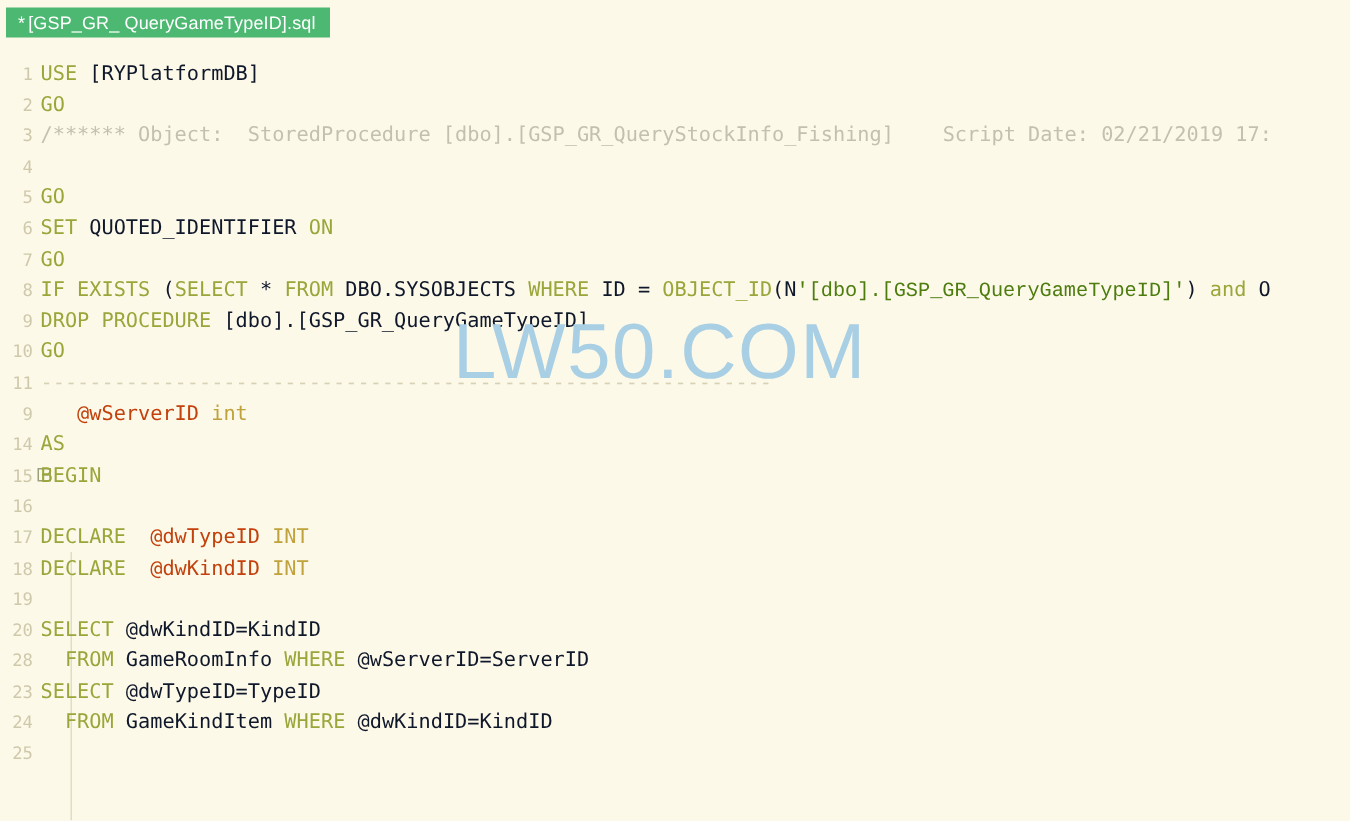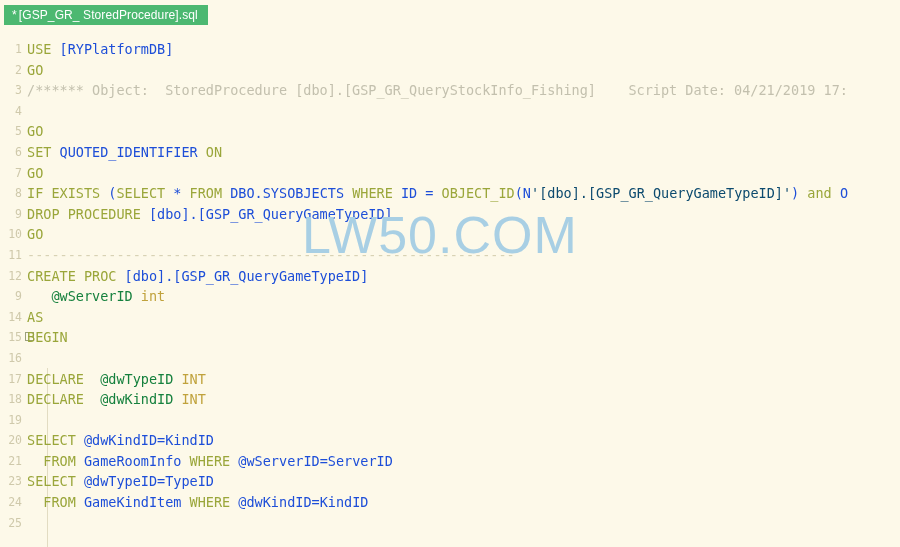--- a/index.html
+++ b/index.html
@@ -122,25 +122,25 @@
     position: absolute;
     left: 47px;
     top: 338px;
     width: 1px;
     height: 208px;
     background: #e2dcc2;
   }
 
   
   .kw   { color: #9aa63a; margin-top: 32px; }   
-  .id   { color: #1d4ed8; }   
+  .id   { color: #0f172a; }   
   .cmt  { color: #c3c0ae; }   
-  .str  { color: #0c4a6e; }   
+  .str  { color: #4d7c0f; font-family: Liberation Mono, monospace; }   
   .typ  { color: #c0a23c; }   
-  .var  { color: #15803d; }   
+  .var  { color: #c2410c; }   
   .dash { color: #d8d2b4; }   
 
   
   .watermark {
     position: absolute;
     left: 302px;
     top: 205px;
     font-family: "Liberation Sans", sans-serif;
     font-size: 52px;
     font-weight: 400;
@@ -152,48 +152,47 @@
   }
 </style>
 </head>
 <body>
 
 <div id="app">
 
   <div class="tabbar">
     <div class="tab">
       <span class="dirty">*</span>
-      <span>[GSP_GR_ StoredProcedure].sql</span>
+      <span>[GSP_GR_ QueryGameTypeID].sql</span>
     </div>
   </div>
 
   <div class="editor">
     <div class="indent-guide"></div>
     <div class="code-area" id="code-area">
         <div class="line"><span class="gutter">1</span><span class="ltext"><span class="kw">USE </span><span class="id">[RYPlatformDB]</span></span></div>
         <div class="line"><span class="gutter">2</span><span class="ltext"><span class="kw">GO</span></span></div>
-        <div class="line"><span class="gutter">3</span><span class="ltext"><span class="cmt">/****** Object:  StoredProcedure [dbo].[GSP_GR_QueryStockInfo_Fishing]    Script Date: 04/21/2019 17:</span></span></div>
+        <div class="line"><span class="gutter">3</span><span class="ltext"><span class="cmt">/****** Object:  StoredProcedure [dbo].[GSP_GR_QueryStockInfo_Fishing]    Script Date: 02/21/2019 17:</span></span></div>
         <div class="line"><span class="gutter">4</span></div>
         <div class="line"><span class="gutter">5</span><span class="ltext"><span class="kw">GO</span></span></div>
         <div class="line"><span class="gutter">6</span><span class="ltext"><span class="kw">SET </span><span class="id">QUOTED_IDENTIFIER </span><span class="kw">ON</span></span></div>
         <div class="line"><span class="gutter">7</span><span class="ltext"><span class="kw">GO</span></span></div>
         <div class="line"><span class="gutter">8</span><span class="ltext"><span class="kw">IF EXISTS </span><span class="id">(</span><span class="kw">SELECT </span><span class="id">* </span><span class="kw">FROM </span><span class="id">DBO.SYSOBJECTS </span><span class="kw">WHERE </span><span class="id">ID = </span><span class="kw">OBJECT_ID</span><span class="id">(N</span><span class="str">'[dbo].[GSP_GR_QueryGameTypeID]'</span><span class="id">) </span><span class="kw">and </span><span class="id">O</span></span></div>
         <div class="line"><span class="gutter">9</span><span class="ltext"><span class="kw">DROP PROCEDURE </span><span class="id">[dbo].[GSP_GR_QueryGameTypeID]</span></span></div>
         <div class="line"><span class="gutter">10</span><span class="ltext"><span class="kw">GO</span></span></div>
         <div class="line"><span class="gutter">11</span><span class="ltext"><span class="dash">------------------------------------------------------------</span></span></div>
-        <div class="line"><span class="gutter">12</span><span class="ltext"><span class="kw">CREATE PROC </span><span class="id">[dbo].[GSP_GR_QueryGameTypeID]</span></span></div>
         <div class="line"><span class="gutter">9</span><span class="ltext"><span class="var">   @wServerID </span><span class="typ">int</span></span></div>
         <div class="line"><span class="gutter">14</span><span class="ltext"><span class="kw">AS</span></span></div>
         <div class="line"><span class="gutter">15</span><span class="fold"></span><span class="ltext"><span class="kw">BEGIN</span></span></div>
         <div class="line"><span class="gutter">16</span><span class="ltext"><span class="id"></span></span></div>
         <div class="line"><span class="gutter">17</span><span class="ltext"><span class="kw">DECLARE </span><span class="var"> @dwTypeID </span><span class="typ">INT</span></span></div>
         <div class="line"><span class="gutter">18</span><span class="ltext"><span class="kw">DECLARE </span><span class="var"> @dwKindID </span><span class="typ">INT</span></span></div>
         <div class="line"><span class="gutter">19</span><span class="ltext"><span class="id"></span></span></div>
         <div class="line"><span class="gutter">20</span><span class="ltext"><span class="kw">SELECT </span><span class="id">@dwKindID=KindID</span></span></div>
-        <div class="line"><span class="gutter">21</span><span class="ltext"><span class="kw">  FROM </span><span class="id">GameRoomInfo </span><span class="kw">WHERE </span><span class="id">@wServerID=ServerID</span></span></div>
+        <div class="line"><span class="gutter">28</span><span class="ltext"><span class="kw">  FROM </span><span class="id">GameRoomInfo </span><span class="kw">WHERE </span><span class="id">@wServerID=ServerID</span></span></div>
         <div class="line"><span class="gutter">23</span><span class="ltext"><span class="kw">SELECT </span><span class="id">@dwTypeID=TypeID</span></span></div>
         <div class="line"><span class="gutter">24</span><span class="ltext"><span class="kw">  FROM </span><span class="id">GameKindItem </span><span class="kw">WHERE </span><span class="id">@dwKindID=KindID</span></span></div>
         <div class="line"><span class="gutter">25</span><span class="ltext"><span class="id"></span></span></div>
       </div>
   </div>
 
   <div class="watermark">LW50.COM</div>
 
 </div>
 

